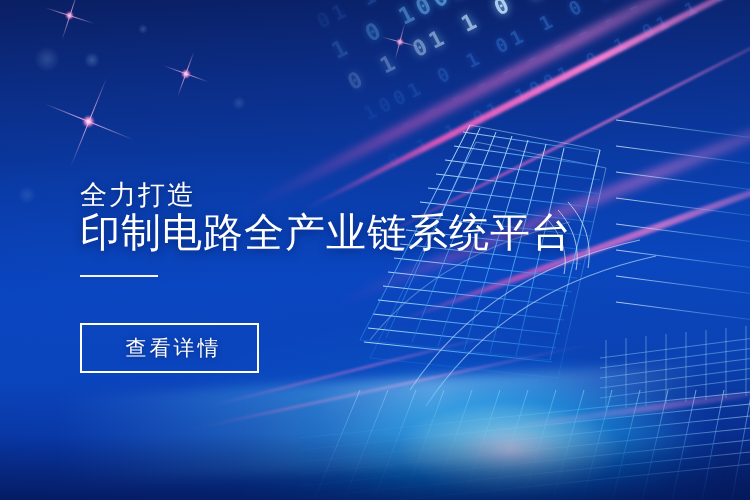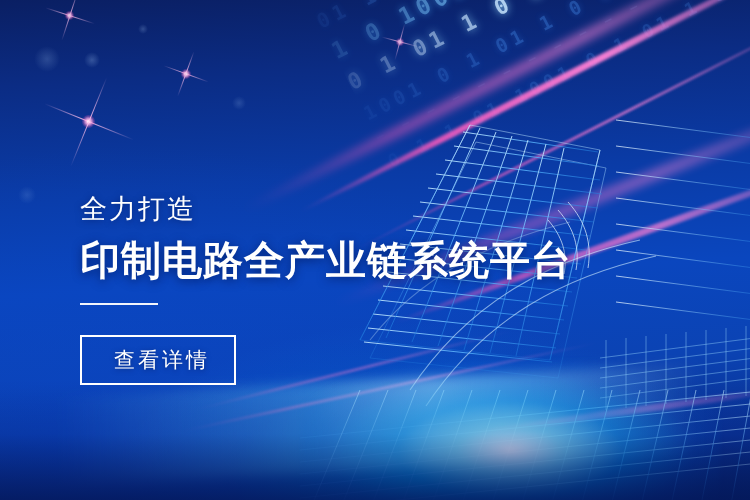--- a/index.html
+++ b/index.html
@@ -102,35 +102,35 @@
     transform:rotate(-3deg);
     pointer-events:none;
   }
   .groundglow {
     position:absolute; left:0; right:0; bottom:0; height:120px;
     background:linear-gradient(0deg, rgba(4,24,92,0.85) 0%, rgba(6,40,140,0.25) 55%, rgba(0,0,0,0) 100%);
     pointer-events:none;
   }
 
   
-  .content { position:absolute; left:80px; top:196px; width:520px; z-index:20; }
+  .content { position:absolute; left:80px; top:182px; width:520px; z-index:20; }
 
   .eyebrow {
     font-size:27px;
     line-height:1;
     color:#ffffff;
     font-weight:400;
     letter-spacing:2px;
     text-shadow:0 1px 6px rgba(0,20,80,0.6);
   }
   .headline {
-    margin-top:16px;
+    margin-top:2px;
     font-size:40px;
     line-height:1.05;
-    font-weight:700;
+    font-weight:400;
     color:#ffffff;
     letter-spacing:1px;
     text-shadow:0 2px 10px rgba(0,25,95,0.75);
     white-space:nowrap;
   }
   .divider {
     margin-top:22px;
     width:78px; height:2px;
     background:#ffffff;
     opacity:0.95;
@@ -142,22 +142,22 @@
     color:#ffffff;
     font-weight:400;
     letter-spacing:0.4px;
     text-shadow:0 1px 5px rgba(0,20,80,0.75);
     max-width:480px;
   }
   .desc .line { display:block; white-space:nowrap; }
 
   .cta {
     display:flex; align-items:center; justify-content:center;
-    margin-top:30px;
-    width:156px; height:50px;
+    margin-top:46px;
+    width:179px; height:50px;
     border:2px solid #ffffff;
     background:transparent;
     color:#ffffff;
     font-size:21px;
     letter-spacing:3px;
     font-weight:400;
     cursor:pointer;
     text-shadow:0 1px 5px rgba(0,20,80,0.6);
     padding-left:8px;
   }

